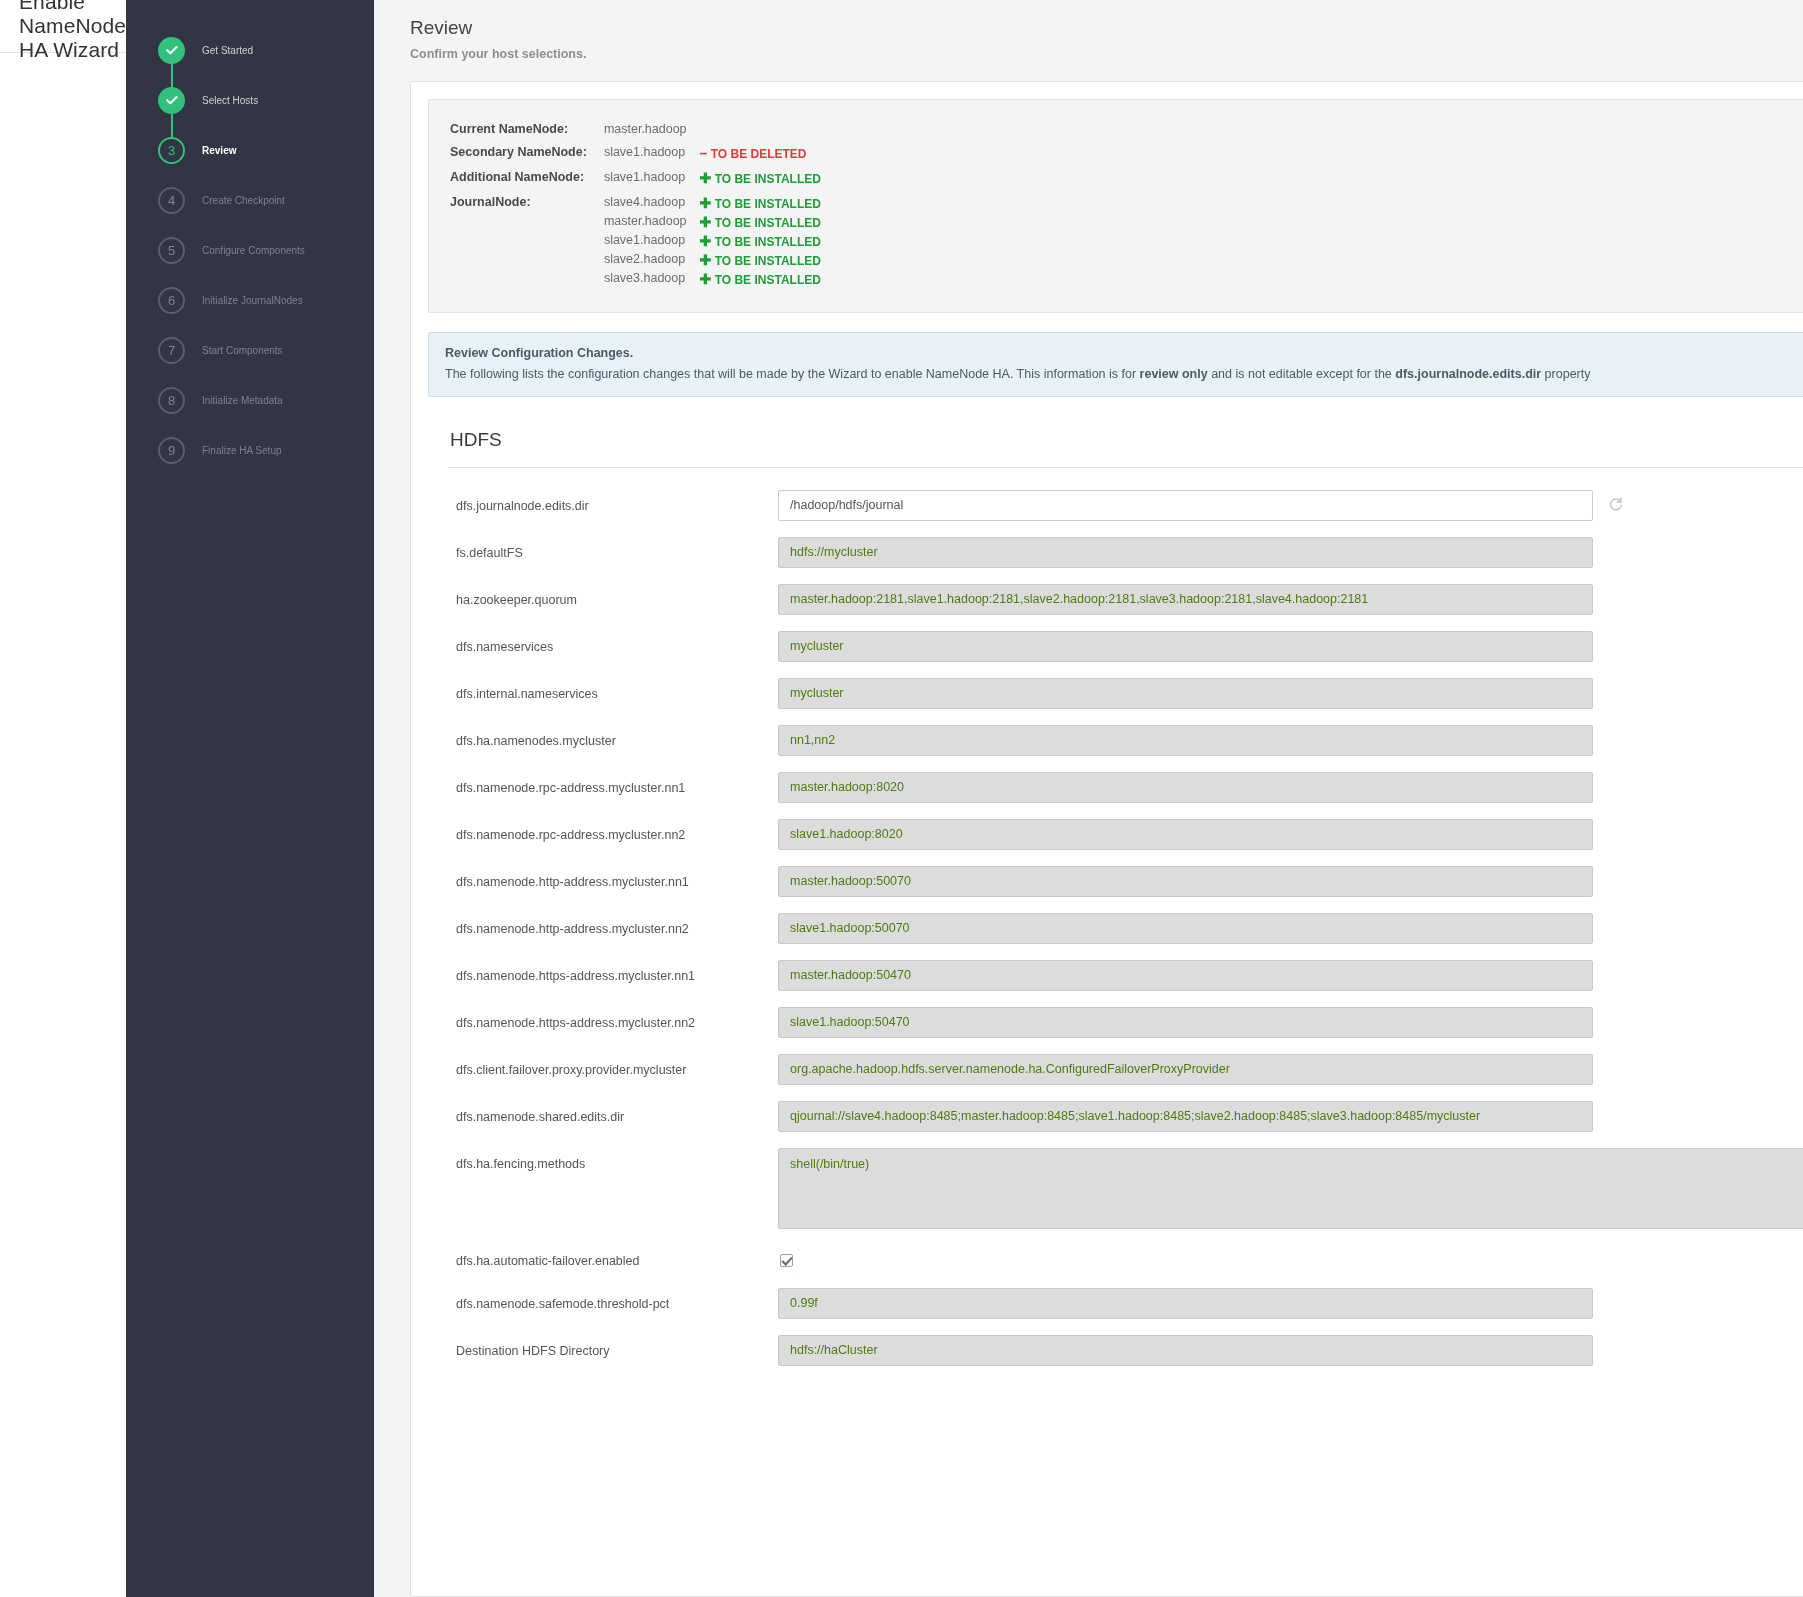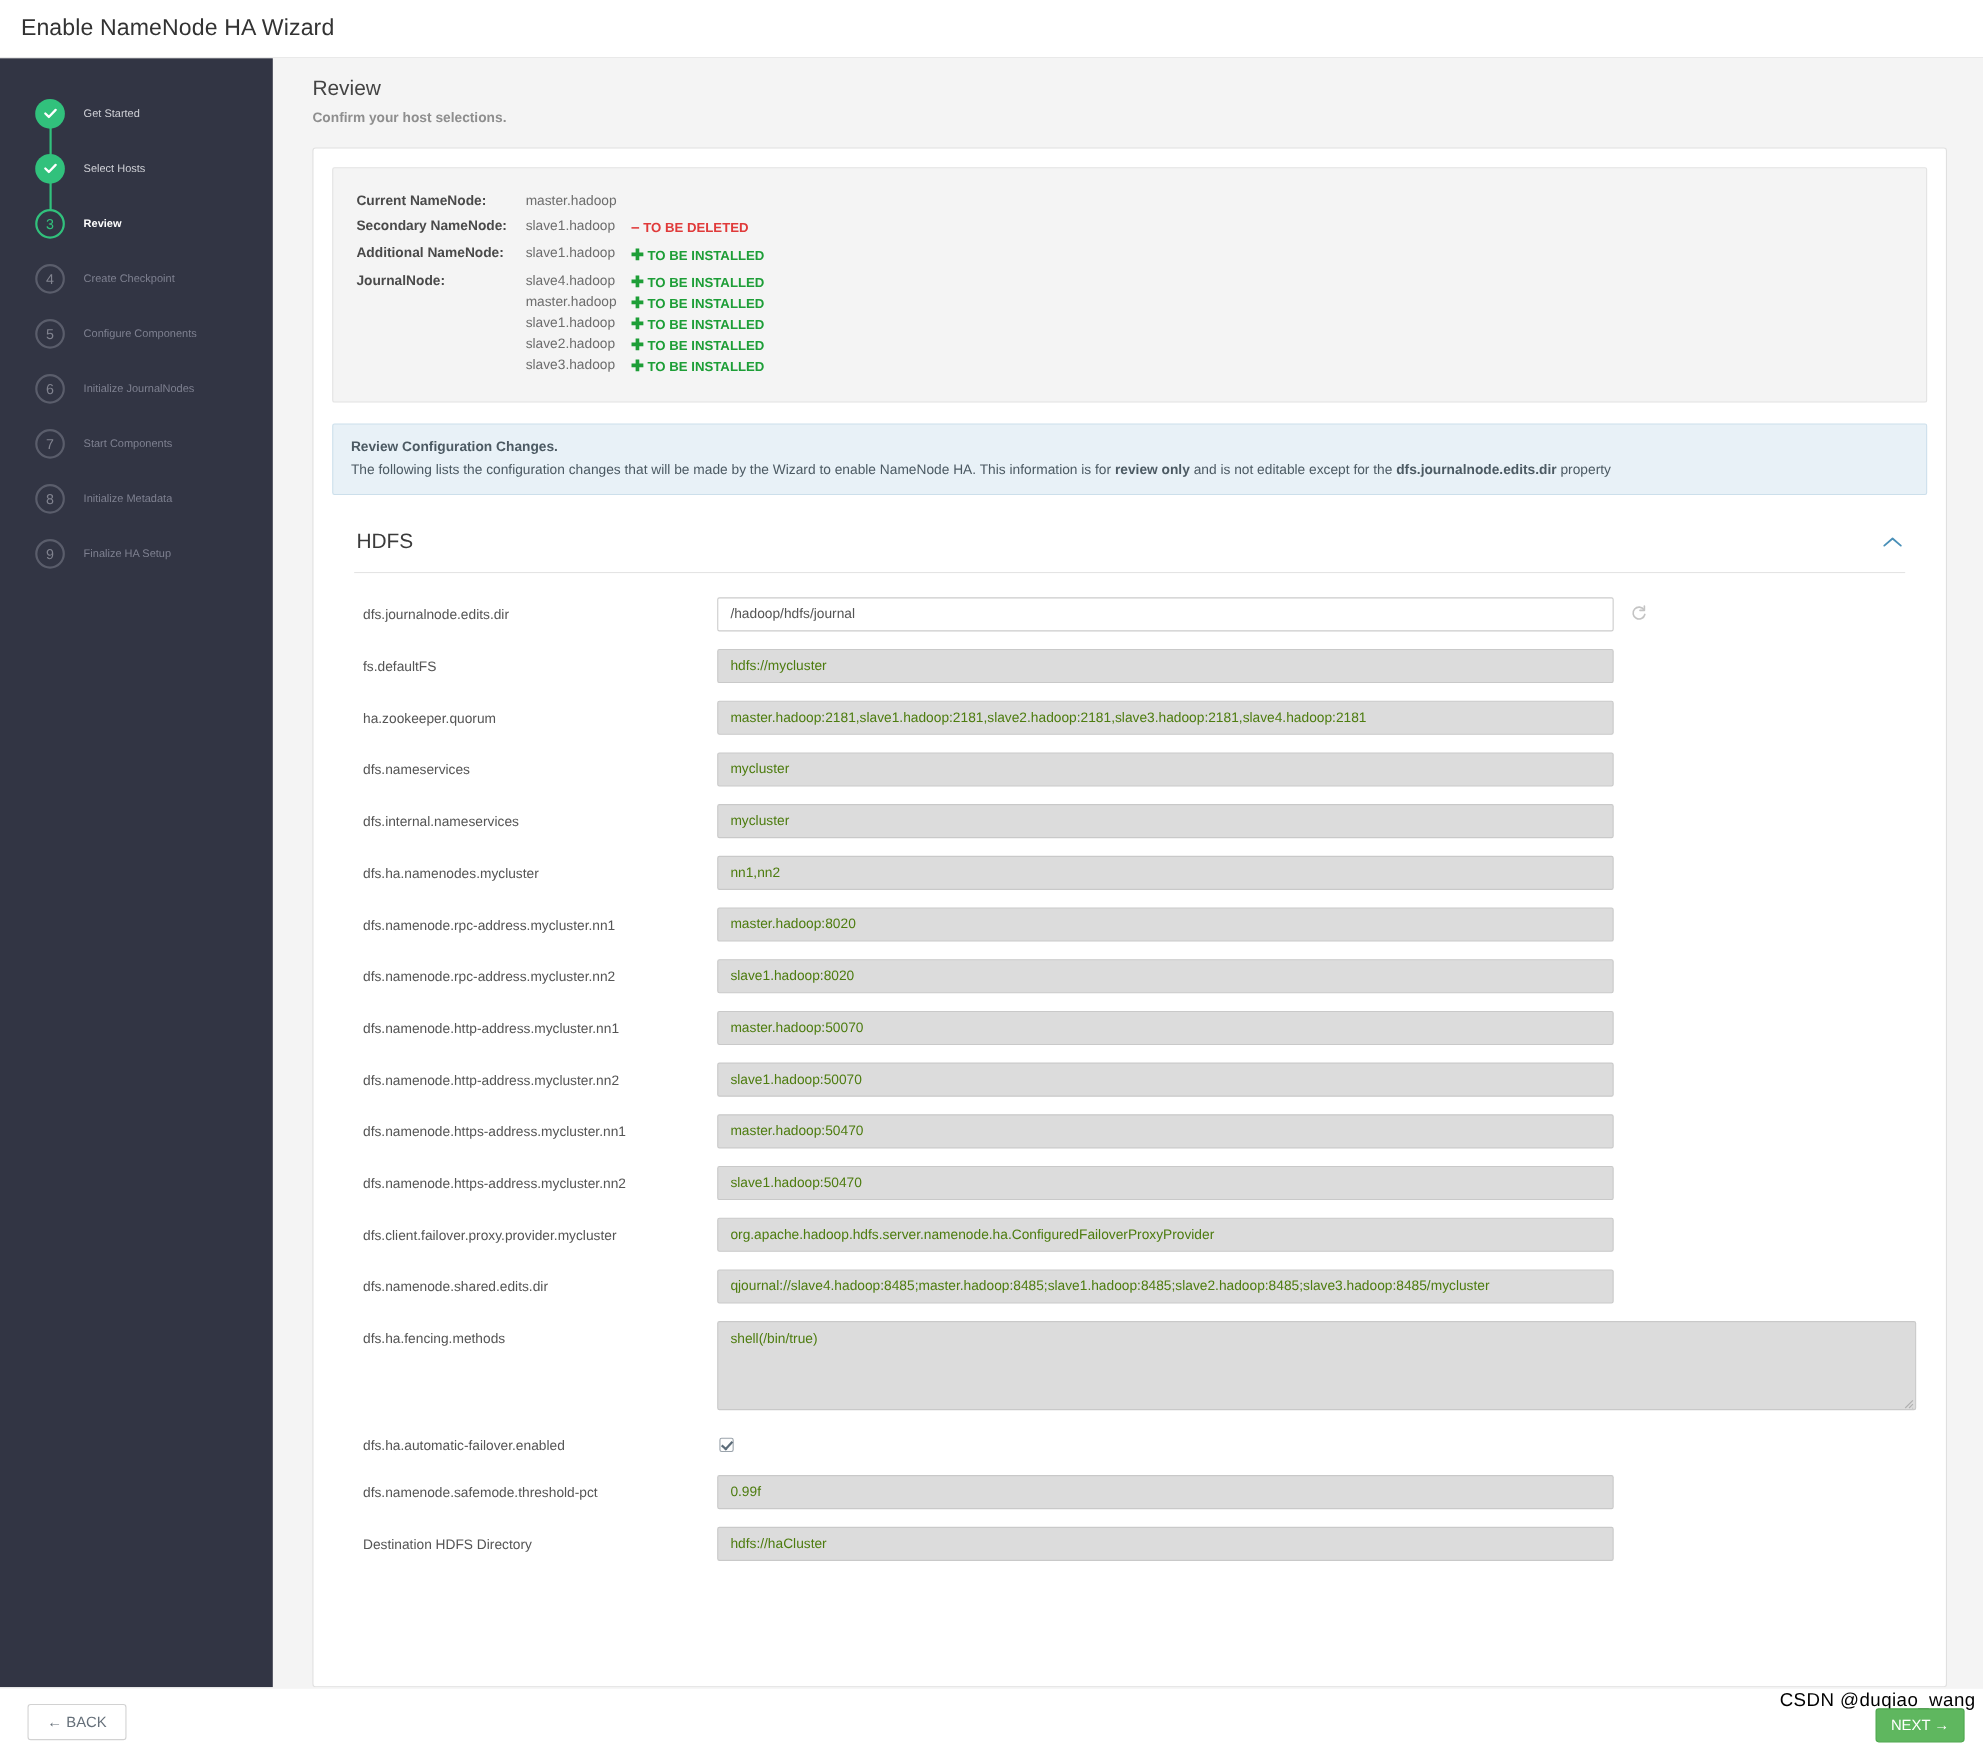--- a/index.html
+++ b/index.html
@@ -8,21 +8,21 @@
     height: 1597px;
     font-family: "Liberation Sans", sans-serif;
     background: #ffffff;
     overflow: hidden;
   }
   #app {
     position: relative;
     width: 1803px;
     height: 1597px;
     display: flex;
-    flex-direction: column;
+    flex-direction: row;
   }
 
   
   .titlebar {
     height: 53px;
     flex: 0 0 53px;
     background: #ffffff;
     display: flex;
     align-items: center;
     padding-left: 19px;

